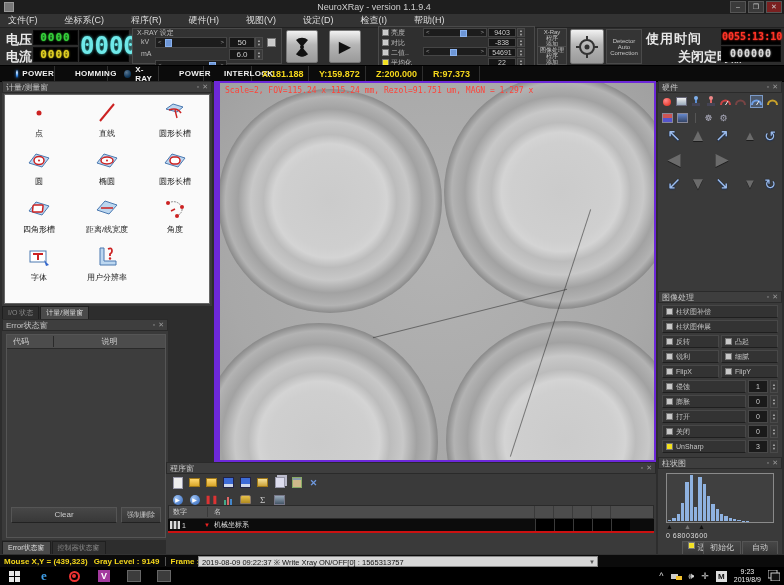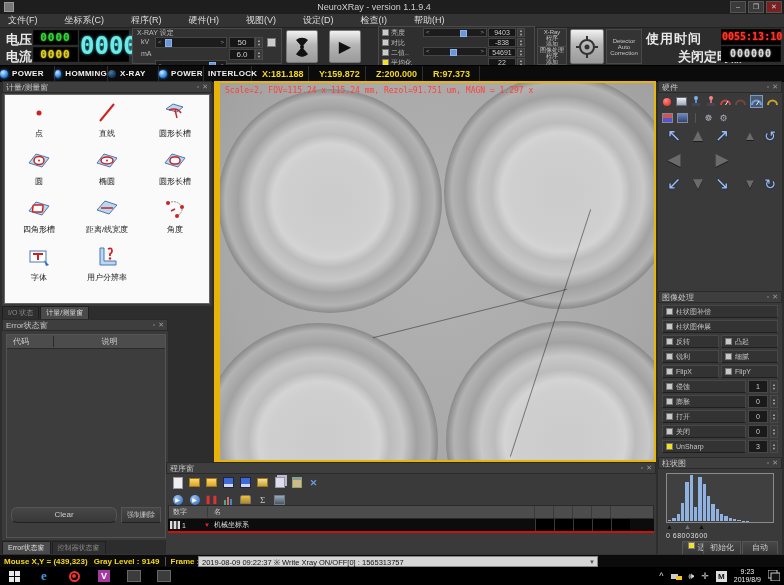--- a/index.html
+++ b/index.html
@@ -34,21 +34,21 @@
   .spin{display:inline-flex;flex-direction:column;justify-content:center;background:#3a3a3a;border:1px solid #4a4a4a;}
   .spin i{font-style:normal;font-size:4px;line-height:4px;color:#aaa;text-align:center;padding:0 1px;}
   .chk{display:inline-block;width:7px;height:7px;background:#c9c9c9;border:1px solid #777;box-shadow:inset 0 0 1px #fff;}
   .chk.yel{background:#f3e11d;}
   .bigbtn{position:absolute;background:linear-gradient(#f2f2f2,#b5b5b5 45%,#9a9a9a);border:1px solid #777;border-radius:2px;
           display:flex;align-items:center;justify-content:center;}
   .vbtn{position:absolute;background:#343434;border:1px solid #4a4a4a;color:#c5c5c5;font-size:6px;line-height:6px;text-align:center;
         display:flex;flex-direction:column;justify-content:center;}
   
   #statusrow{left:0;top:65px;width:784px;height:15px;background:#0b0b0b;display:flex;border-top:1px solid #000;border-bottom:1px solid #000;}
-  .indcell{display:flex;align-items:center;gap:4px;border-right:1px solid #2e2e2e;padding-left:0;box-sizing:border-box;}
+  .indcell{display:flex;align-items:center;gap:4px;border-right:1px solid #2e2e2e;padding-left:16px;box-sizing:border-box;}
   .ledot{width:8px;height:8px;border-radius:50%;background:radial-gradient(circle at 35% 30%,#cfe6ff,#2f8bf0 60%,#0a3d7a);box-shadow:0 0 3px #2f8bf0;}
   .ledot.dim{background:radial-gradient(circle at 35% 30%,#5a7791,#123a5e 60%,#071d30);box-shadow:none;}
   .indcell b{font-size:8px;color:#f0f0f0;letter-spacing:.3px;}
   .coordcell{display:flex;align-items:center;border-right:1px solid #2e2e2e;padding-left:10px;box-sizing:border-box;
              font-size:9px;font-weight:bold;color:#f4d71c;}
   
   .dockhdr{height:12px;background:#3e3e3e;border:1px solid #2a2a2a;display:flex;align-items:center;justify-content:space-between;
            font-size:8px;color:#c5c5c5;padding:0 3px;box-sizing:border-box;}
   .dockhdr .hbtns{display:flex;gap:3px;color:#999;font-size:7px;}
   #measure-dock{left:2px;top:81px;width:210px;height:225px;background:#3a3a3a;}
@@ -61,21 +61,21 @@
   .tab.active{background:#4a4a4a;color:#ddd;}
   #io-tabs{left:2px;top:306px;width:210px;height:13px;}
   #error-dock{left:2px;top:319px;width:166px;height:221px;background:#3a3a3a;}
   #error-body{position:absolute;left:4px;top:15px;width:158px;height:202px;background:#3d3d3d;border:1px solid #555;}
   #error-table-hdr{display:flex;background:#4c4c4c;border-bottom:1px solid #2a2a2a;height:13px;align-items:center;}
   #error-table-hdr span{font-size:8px;color:#ccc;}
   .btn{background:linear-gradient(#474747,#383838);border:1px solid #555;border-bottom-color:#222;color:#ccc;
        font-size:8px;text-align:center;}
   #error-tabs{left:2px;top:541px;width:166px;height:13px;}
   
-  #image-area{left:214px;top:81px;width:442px;height:381px;background:#eab308;}
+  #image-area{left:214px;top:81px;width:442px;height:381px;background:#6d28d9;}
   #xray-image{position:absolute;left:6px;top:2px;width:434px;height:377px;background:
       radial-gradient(circle at 50% 45%, #b3b3b3 0%, #a8a8a8 70%, #9d9d9d 100%);overflow:hidden;}
   .ring{position:absolute;border-radius:50%;background:
      radial-gradient(circle,
        #cbcbcb 0%,#cfcfcf 30%,#d4d4d4 36%,#bcbcbc 42%,#c8c8c8 50%,
        #a2a2a2 58%,#b3b3b3 66%,#7e7e7e 72%,#4f4f4f 77%,#1b1b1b 82%,
        #101010 84%,#6c6c6c 88%,#9a9a9a 91%,rgba(160,160,160,0) 96%);}
   .scratch{position:absolute;background:rgba(45,45,45,.55);}
   #overlay-text{position:absolute;left:5px;top:3px;font-family:"DejaVu Sans Mono",monospace;font-size:8px;color:#ff4238;white-space:nowrap;}
   
@@ -414,21 +414,21 @@
           <span>✕</span>
         </span>
     </div>
     <div id="error-body">
       <div id="error-table-hdr">
         <span style="width:40px;padding-left:6px;border-right:1px solid #2a2a2a;">代码</span>
         <span style="flex:1;text-align:center;">说明</span>
       </div>
       <div style="height:158px;"></div>
       <div style="display:flex;gap:4px;padding:0 4px;">
-        <span class="btn" style="flex:1;height:14px;line-height:14px;border-radius:6px;">Clear</span>
+        <span class="btn" style="flex:1;height:14px;line-height:14px;">Clear</span>
         <span class="btn" style="width:38px;height:14px;line-height:14px;font-size:7px;">强制删除</span>
       </div>
     </div>
   </div>
   <div id="error-tabs" class="abs tabstrip">
     <span class="tab active">Error状态窗</span>
     <span class="tab">控制器状态窗</span>
   </div>
 
   <div id="image-area" class="abs">

